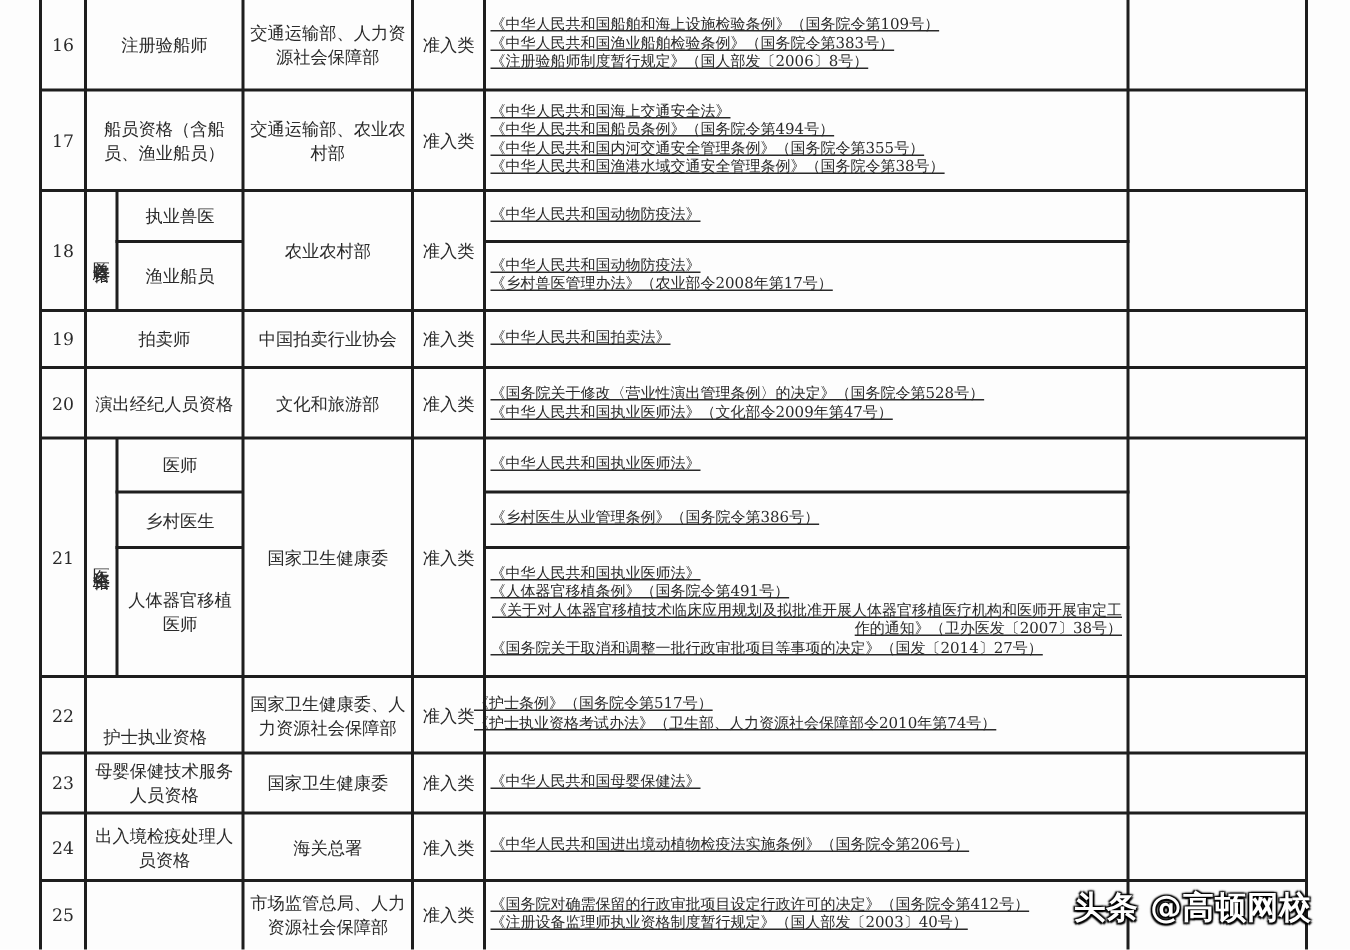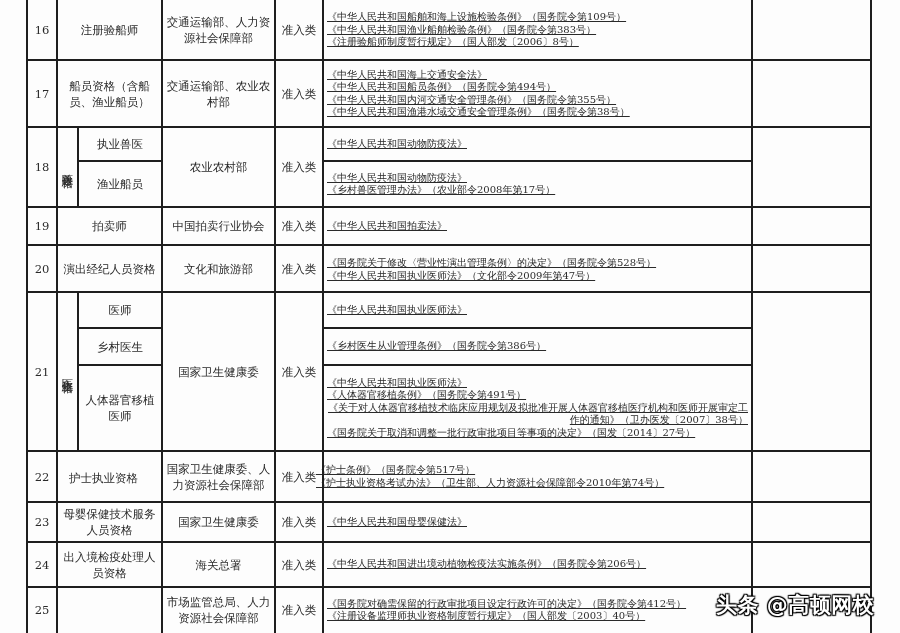--- a/index.html
+++ b/index.html
@@ -128,21 +128,21 @@
   <div class="cell law" style="left:323px;top:365px;width:429px;height:86px">
     <div class="law-lines" style="width:421px">
       <span>《中华人民共和国执业医师法》</span>
       <span>《人体器官移植条例》（国务院令第491号）</span>
       <span class="wrap">《关于对人体器官移植技术临床应用规划及拟批准开展人体器官移植医疗机构和医师开展审定工作的通知》（卫办医发〔2007〕38号）</span>
       <span>《国务院关于取消和调整一批行政审批项目等事项的决定》（国发〔2014〕27号）</span>
     </div>
   </div>
 
   <div class="cell" style="left:27px;top:451px;width:30px;height:51px">22</div>
-  <div class="cell" style="left:57px;top:452px;width:93px;height:51px">护士执业资格</div>
+  <div class="cell" style="left:57px;top:465px;width:93px;height:51px">护士执业资格</div>
   <div class="cell" style="left:162px;top:451px;width:113px;height:51px">国家卫生健康委、人力资源社会保障部</div>
   <div class="cell" style="left:275px;top:451px;width:48px;height:51px">准入类</div>
   <div class="cell law" style="left:312px;top:451px;width:429px;height:51px">
     <div class="law-lines">
       <span>《护士条例》（国务院令第517号）</span>
       <span>《护士执业资格考试办法》（卫生部、人力资源社会保障部令2010年第74号）</span>
     </div>
   </div>
 
   <div class="cell" style="left:27px;top:502px;width:30px;height:40px">23</div>

